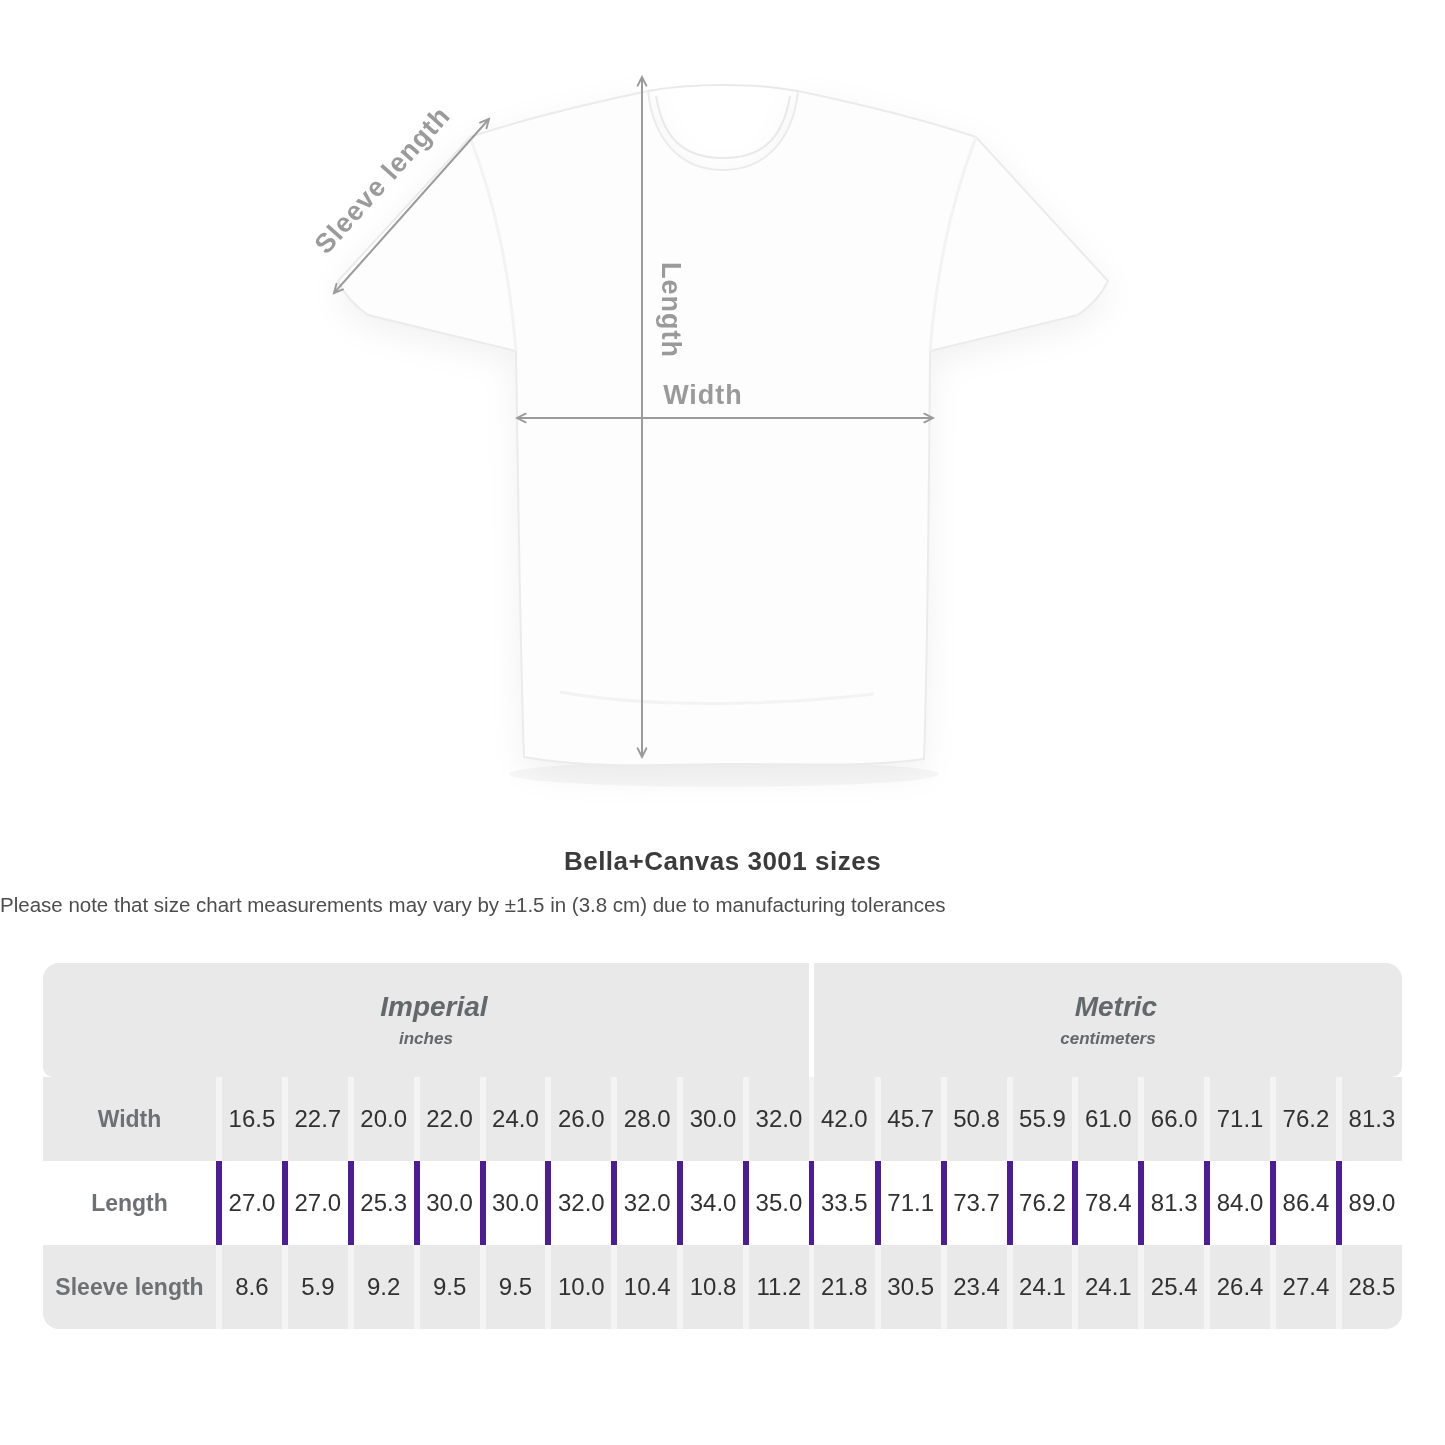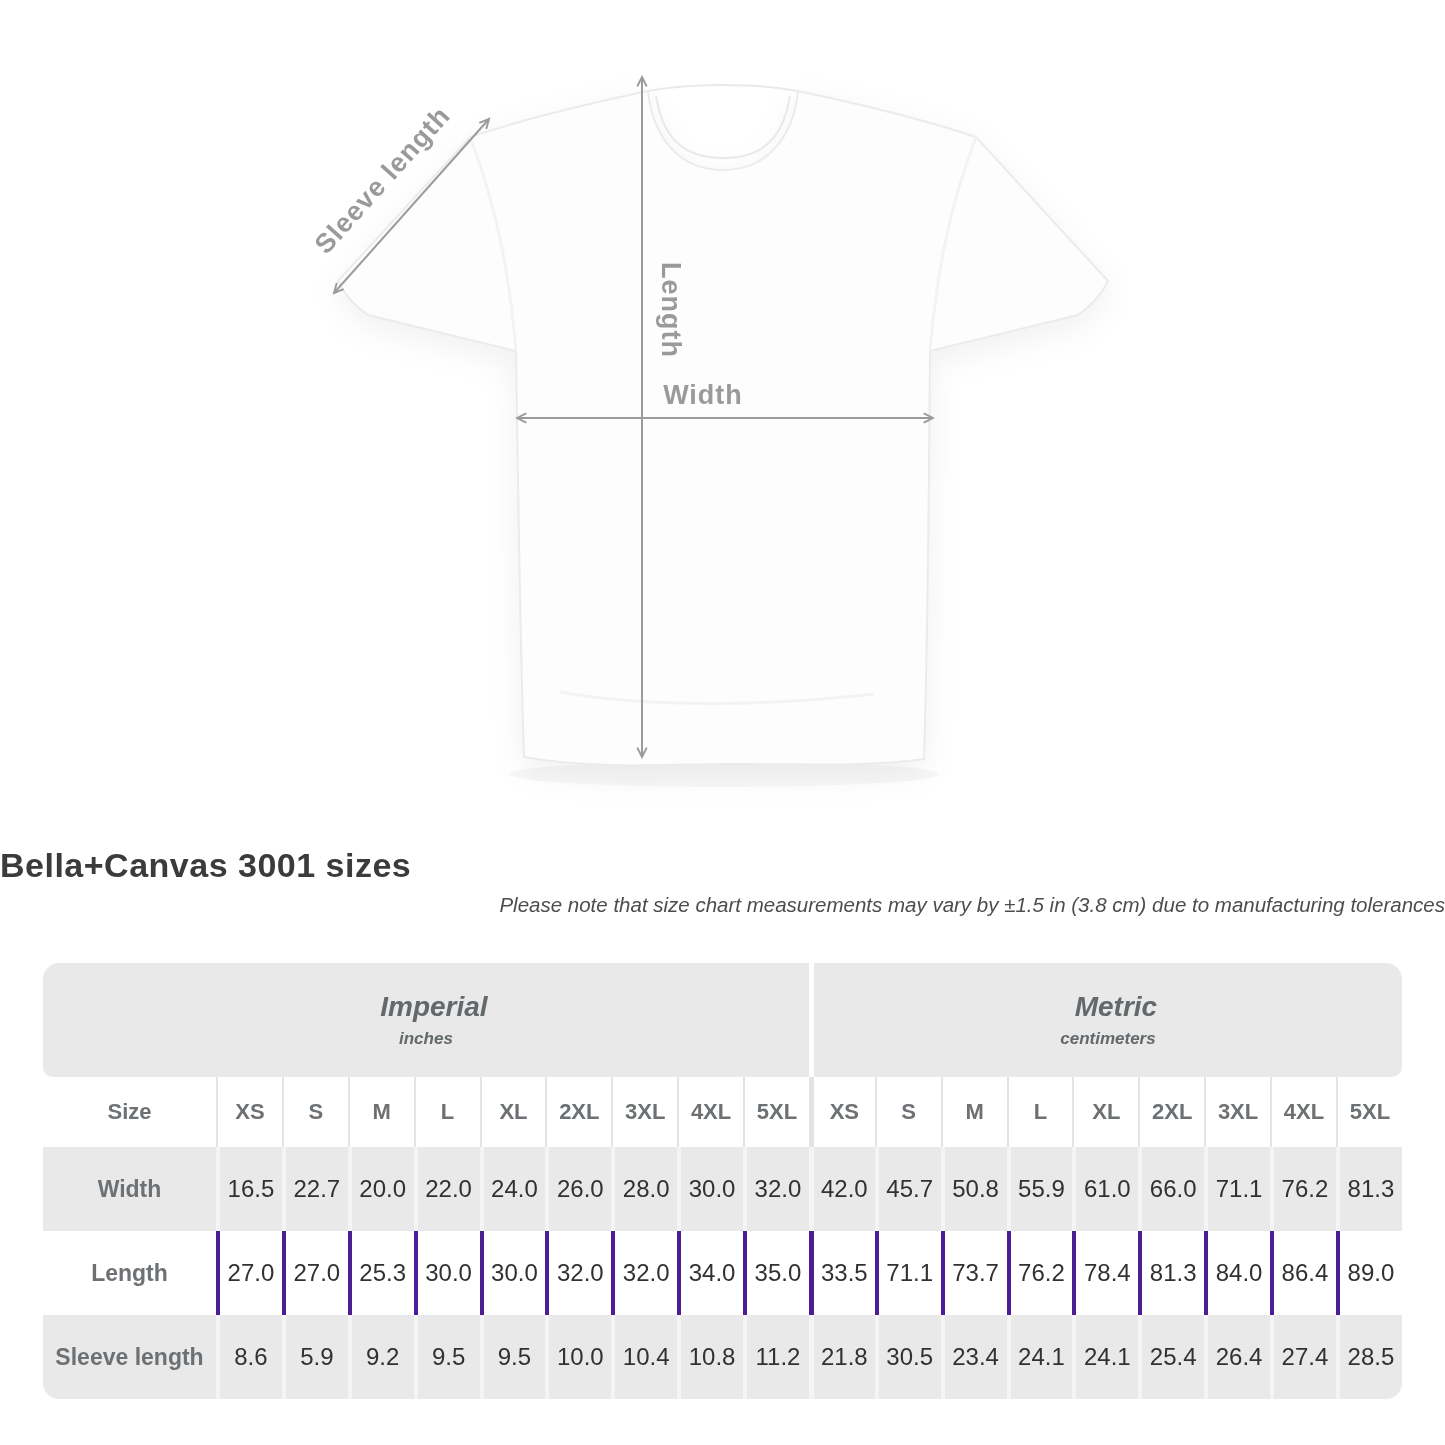--- a/index.html
+++ b/index.html
@@ -11,42 +11,42 @@
   .diagram{position:absolute;left:0;top:0;width:1445px;height:815px;}
   .diagram svg{position:absolute;left:0;top:0;}
   .tee-body{fill:#fdfdfd;stroke:#ebebeb;stroke-width:2;}
   .tee-soft{filter:drop-shadow(0 10px 16px rgba(0,0,0,0.055));}
   .tee-line{fill:none;stroke:#e9e9e9;stroke-width:2;}
   .tee-faint{fill:none;stroke:#f3f3f3;stroke-width:3;}
   .dim-line{stroke:#9b9b9b;stroke-width:2;fill:none;}
   .dim-label{font-family:"Liberation Sans",sans-serif;font-weight:bold;font-size:27px;fill:#9a9a9a;letter-spacing:1px;}
   
   .page-title{
-    position:absolute;left:0;top:846px;width:100%;
-    font-size:34px;font-weight:bold;color:#3b3b3b;letter-spacing:0.5px;
+    position:absolute;left:0;top:846px;width:100%;text-align:center;
+    font-size:26px;font-weight:bold;color:#3b3b3b;letter-spacing:0.5px;
   }
   .page-subtitle{
-    position:absolute;left:0;top:893px;width:100%;text-align:right;
-    font-size:20.5px;font-style:italic;color:#4d4d4d;
+    position:absolute;left:0;top:893px;width:100%;text-align:left;
+    font-size:20.5px;color:#4d4d4d;
   }
   
   .table-wrap{position:absolute;left:43px;top:963px;width:1359px;}
   table.size-chart{width:100%;border-collapse:separate;border-spacing:0;table-layout:fixed;}
   .size-chart th,.size-chart td{text-align:center;vertical-align:middle;padding:0;}
   .units-row th{background:#e9e9e9;height:114px;}
   .unit-cell.imperial{border-radius:16px 0 0 10px;}
   .unit-cell.metric{border-radius:0 16px 10px 0;border-left:5px solid #ffffff;}
   .unit-title{font-size:28px;font-weight:bold;font-style:italic;color:#63686b;line-height:1.15;margin-left:16px;}
   .unit-sub{font-size:17px;font-style:italic;color:#63686b;margin-top:6px;}
   .sizes-row th{background:#ffffff;height:70px;font-size:22px;font-weight:bold;color:#6d7174;}
   .sizes-row th:nth-child(n+2){border-left:2px solid #e3e3e3;}
   .sizes-row th:nth-child(11){border-left-width:5px;}
   tbody th.rl{font-size:23px;font-weight:bold;color:#6d7174;}
   tbody tr{height:84px;}
-  tbody td{font-size:24px;color:#313131;border-left:4px solid #4c1d95;}
+  tbody td{font-size:24px;color:#313131;border-left:6px solid #4c1d95;}
   tbody td:nth-of-type(10){border-left-width:5px;}
   tr.gray th,tr.gray td{background:#e9e9e9;}
   tr.gray td{border-left-color:#f4f4f4;}
   tr.white th,tr.white td{background:#ffffff;}
   tr.last th.rl{border-radius:0 0 0 16px;}
   tr.last td:last-child{border-radius:0 0 16px 0;}
 </style>
 </head>
 <body>
 
@@ -110,41 +110,20 @@
         <tr class="units-row">
           <th class="unit-cell imperial" colspan="10">
             <div class="unit-title">Imperial</div>
             <div class="unit-sub">inches</div>
           </th>
           <th class="unit-cell metric" colspan="9">
             <div class="unit-title">Metric</div>
             <div class="unit-sub">centimeters</div>
           </th>
         </tr>
-        <tr class="sizes-row">
-          <th>Size</th>
-          <th>XS</th>
-          <th>S</th>
-          <th>M</th>
-          <th>L</th>
-          <th>XL</th>
-          <th>2XL</th>
-          <th>3XL</th>
-          <th>4XL</th>
-          <th>5XL</th>
-          <th>XS</th>
-          <th>S</th>
-          <th>M</th>
-          <th>L</th>
-          <th>XL</th>
-          <th>2XL</th>
-          <th>3XL</th>
-          <th>4XL</th>
-          <th>5XL</th>
-        </tr>
       </thead>
       <tbody>
         <tr class="gray">
           <th class="rl">Width</th>
           <td>16.5</td>
           <td>22.7</td>
           <td>20.0</td>
           <td>22.0</td>
           <td>24.0</td>
           <td>26.0</td>

